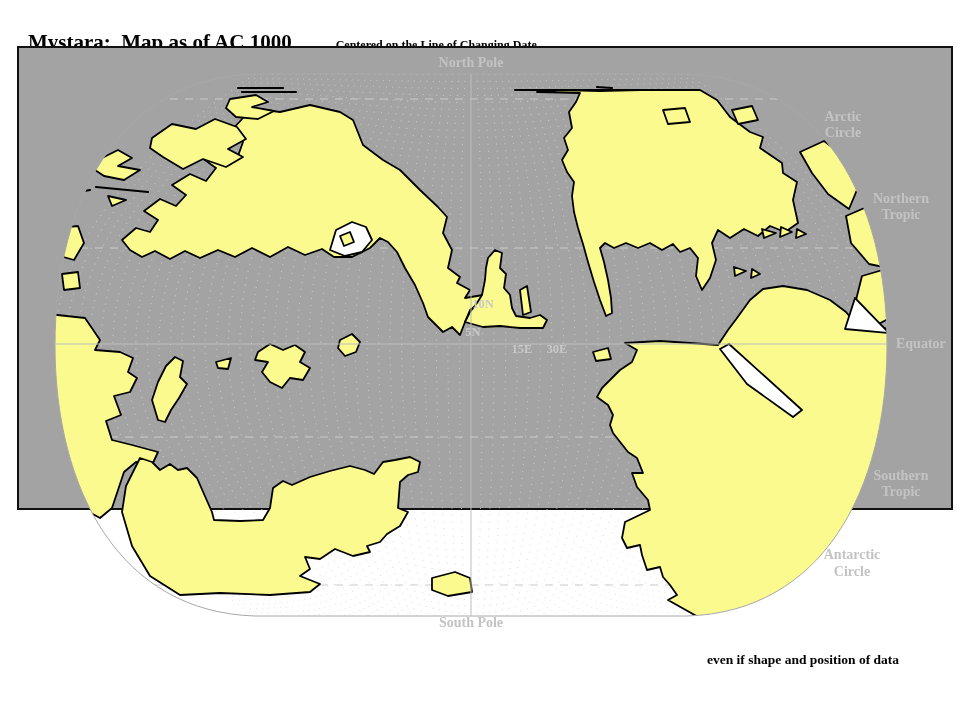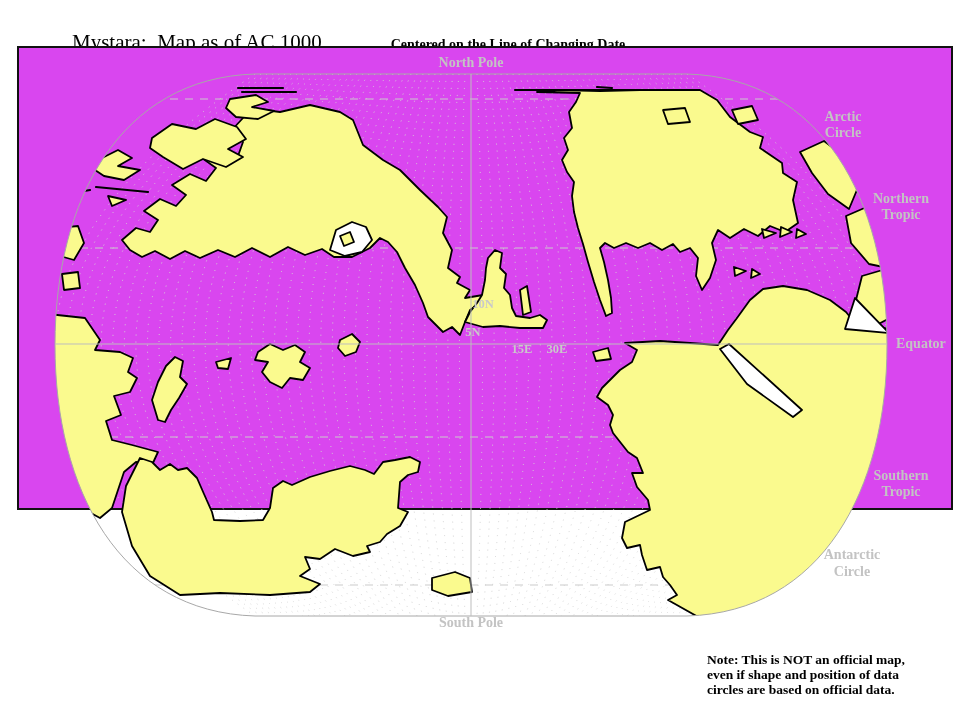--- a/index.html
+++ b/index.html
@@ -1,20 +1,20 @@
 <!DOCTYPE html>
 <html><head>
 <meta charset="utf-8">
 <style>
   html,body{margin:0;padding:0;background:#ffffff;}
   body{width:970px;height:717px;position:relative;font-family:"Liberation Serif",serif;overflow:hidden;}
   .header{position:absolute;left:20px;top:12px;white-space:pre;}
-  .header .title{font-size:21px;font-weight:normal;color:#000;margin-left:44px;}
-  .header .subtitle{font-size:14px;font-weight:bold;color:#000;margin-left:69px;}
-  .map-frame{position:absolute;left:17px;top:46px;width:936px;height:464px;border:2px solid #111;box-sizing:border-box;background:#d946ef;}
+  .header .title{font-size:21px;font-weight:bold;color:#000;}
+  .header .subtitle{font-size:12px;font-weight:bold;color:#000;margin-left:44px;}
+  .map-frame{position:absolute;left:17px;top:46px;width:936px;height:464px;border:2px solid #111;box-sizing:border-box;background:#a3a3a3;}
   .note{position:absolute;left:707px;top:652px;width:240px;font-size:13.5px;font-weight:bold;line-height:15px;color:#000;}
   svg{display:block;}
   text{font-family:"Liberation Serif",serif;font-weight:bold;}
   .geo-label{fill:#c3c3c3;font-size:14px;}
   .coord-label{fill:#c9c9c9;font-size:12.5px;}
   .land{fill:#FAFA8E;stroke:#000;stroke-width:1.8;stroke-linejoin:round;}
   .water{fill:#ffffff;stroke:#000;stroke-width:1.8;stroke-linejoin:round;}
   .coastline{fill:none;stroke:#000;stroke-width:2.2;stroke-linecap:round;}
 </style>
 </head>
@@ -185,16 +185,14 @@
   <text class="geo-label" x="852" y="576" text-anchor="middle">Circle</text>
   <text class="geo-label" x="471" y="627" text-anchor="middle">South Pole</text>
   <text class="coord-label" x="483" y="308" text-anchor="middle">10N</text>
   <text class="coord-label" x="473" y="336" text-anchor="middle">5N</text>
   <text class="coord-label" x="522" y="353" text-anchor="middle">15E</text>
   <text class="coord-label" x="557" y="353" text-anchor="middle">30E</text>
 </svg>
 </div>
 
 <div class="note">
-  <div>Note: This is NOT an official map,</div>
   <div>even if shape and position of data</div>
-  <div>circles are based on official data.</div>
 </div>
 
 </body></html>

